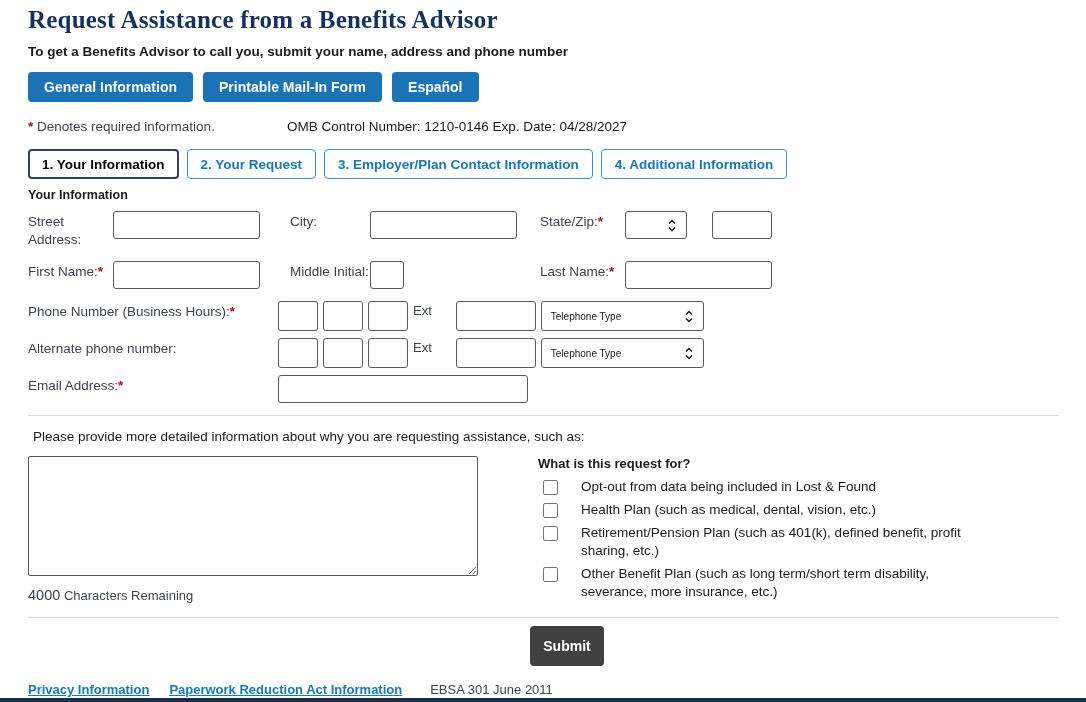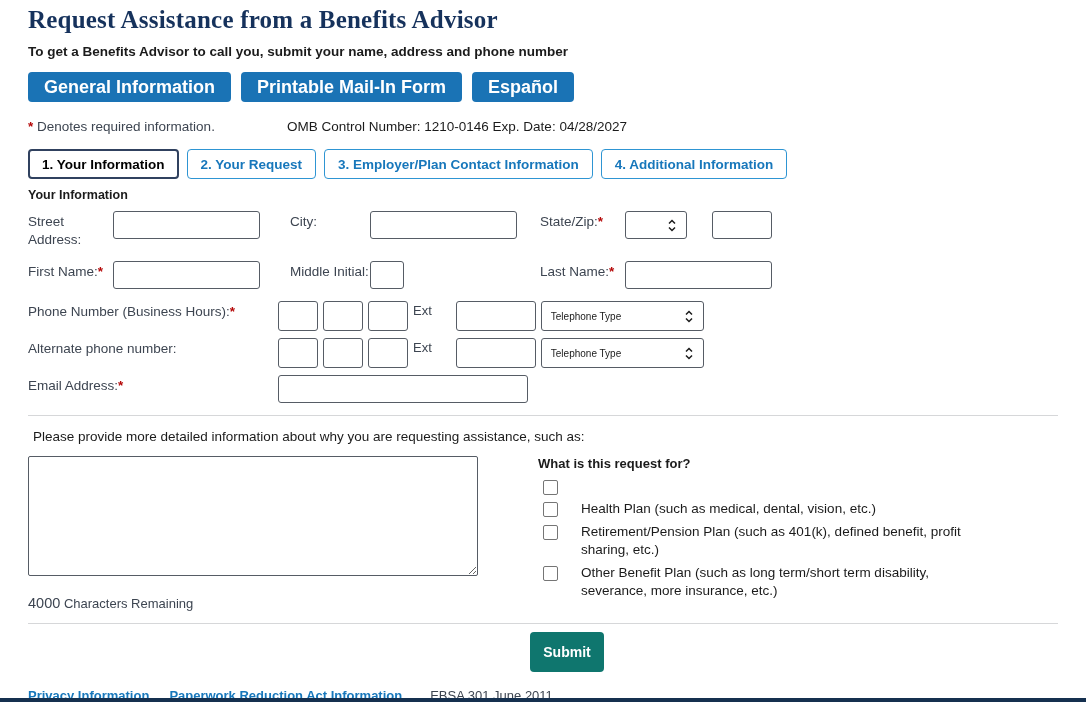--- a/index.html
+++ b/index.html
@@ -12,21 +12,21 @@
   .page { padding:4px 28px 0 28px; }
 
   h1.title {
     font-family:"Liberation Serif", serif; font-weight:700;
     font-size:25px; color:#16325c; margin:2px 0 10px 0; letter-spacing:0.2px;
   }
   .subtitle { font-weight:700; font-size:13.5px; margin:0 0 13px 0; color:#1b1b1b; }
 
   .btn-row { display:flex; gap:10px; margin-bottom:17px; }
   .btn {
-    background:#1a73b5; color:#fff; font-weight:700; font-size:18px;
+    background:#1a73b5; color:#fff; font-weight:700; font-size:14px;
     border:none; border-radius:4px; padding:0 16px; height:30px;
     display:flex; align-items:center; cursor:pointer;
     font-family:"Liberation Sans", sans-serif;
   }
 
   .meta-row { display:flex; font-size:13.5px; margin-bottom:15px; }
   .req-note { width:259px; color:#3d4551; }
   .asterisk { color:#b50909; font-weight:700; }
   .omb { color:#1b1b1b; }
 
@@ -78,35 +78,35 @@
   .hr2 { margin:12px 0 8px 0; }
 
   .prompt { font-size:13.5px; margin:0 0 12px 5px; }
 
   .two-col { display:flex; align-items:flex-start; }
   .ta-col { width:450px; flex:none; }
   textarea.big {
     width:450px; height:120px; border:1px solid #565c65; border-radius:2px;
     resize:both; font-family:"Liberation Sans", sans-serif; font-size:13px; padding:6px;
   }
-  .chars { font-size:13px; color:#3d4551; margin-top:16px; }
+  .chars { font-size:13px; color:#3d4551; margin-top:8px; }
   .chars .count { font-size:14.5px; }
 
   .cb-col { margin-left:60px; width:480px; }
   .cb-heading { font-size:13px; font-weight:700; margin:0 0 7px 0; }
   .cb-row { display:flex; align-items:flex-start; margin-bottom:5px; }
   .cb {
     width:15px; height:15px; border:1px solid #757575; border-radius:2px;
     background:#fff; flex:none; margin:2px 23px 0 5px; cursor:pointer;
   }
   .cb-label { font-size:13.5px; line-height:1.32; color:#1b1b1b; }
 
   .submit-row { display:flex; justify-content:center; align-items:center; padding-left:48px; }
   .btn-submit {
-    background:#0f766e; color:#fff; font-weight:700; font-size:14px;
+    background:#404040; color:#fff; font-weight:700; font-size:14px;
     border:none; border-radius:4px; height:40px; padding:0 13px; cursor:pointer;
     font-family:"Liberation Sans", sans-serif;
   }
   .btn-additional {
     background:#1a73b5; color:#fff; font-weight:700; font-size:12.5px;
     border:none; border-radius:4px; height:48px; padding:4px 10px; margin-left:24px;
     cursor:pointer; text-align:center; line-height:1.2;
     font-family:"Liberation Sans", sans-serif;
   }
   .btn-additional span { display:block; }
@@ -223,20 +223,21 @@
 
   <div class="two-col">
     <div class="ta-col">
       <textarea class="big" style=""></textarea>
       <div class="chars"><span class="count">4000</span> <span>Characters Remaining</span></div>
     </div>
     <div class="cb-col">
       <div class="cb-heading">What is this request for?</div>
       <div class="cb-row">
         <span class="cb"></span>
+        <span class="cb-label">Opt-out from data being included in Lost &amp; Found</span>
       </div>
       <div class="cb-row">
         <span class="cb"></span>
         <span class="cb-label">Health Plan (such as medical, dental, vision, etc.)</span>
       </div>
       <div class="cb-row">
         <span class="cb"></span>
         <span class="cb-label" style="width:395px;">Retirement/Pension Plan (such as 401(k), defined benefit, profit sharing, etc.)</span>
       </div>
       <div class="cb-row">

